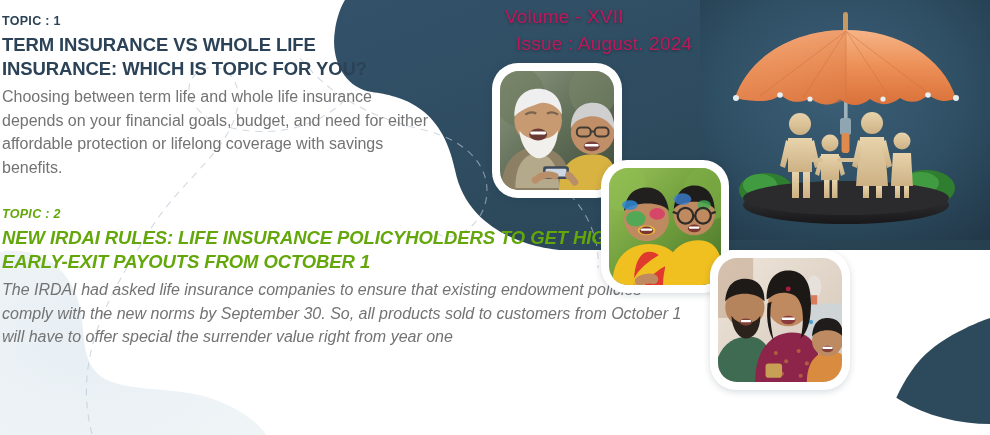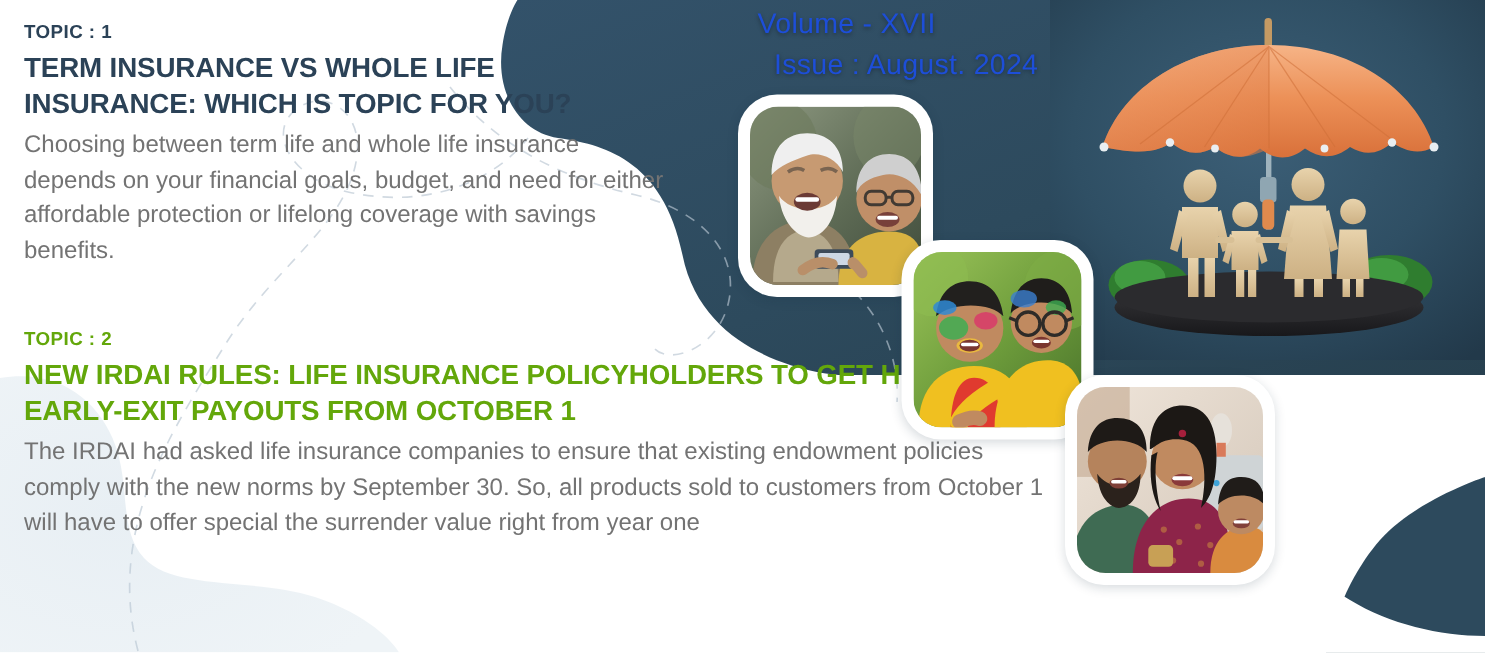--- a/index.html
+++ b/index.html
@@ -19,33 +19,33 @@
 
   
   .bg-layer { position:absolute; inset:0; }
   .bg-svg   { position:absolute; inset:0; width:990px; height:435px; }
 
   
   #header-volume {
     position:absolute;
     left:505px; top:4px;
     z-index:40;
-    color:#1d4ed8;
+    color:#be185d;
     font-size:19px;
     line-height:1.42;
     letter-spacing:.2px;
     text-shadow:0 1px 3px rgba(0,0,0,.35);
     white-space:nowrap;
   }
   #header-volume .vol-line2 { padding-left:11px; }
 
   
   #content-column {
     position:absolute;
-    left:16px; top:14px;
+    left:2px; top:14px;
     width:690px;
     z-index:30;
   }
   .topic-block { position:relative; }
   .topic-label {
     font-size:12.5px;
     font-weight:bold;
     letter-spacing:.3px;
     color:#2b4257;
     margin-bottom:5px;
@@ -61,21 +61,21 @@
     max-width:430px;
   }
   .topic-heading.green { color:#63a70a; max-width:690px; }
   .topic-body {
     font-size:16px;
     line-height:1.47;
     color:#737373;
     max-width:430px;
   }
   .topic-body.wide { max-width:690px; }
-  #topic-2 { margin-top:40px; }
+  #topic-2 { margin-top:28px;font-style:italic; }
 
   
   #hero-umbrella-photo {
     position:absolute;
     left:700px; top:0;
     width:290px; height:240px;
     z-index:20;
     overflow:hidden;
   }
   #hero-umbrella-photo .hero-svg { width:290px; height:240px; display:block; }

